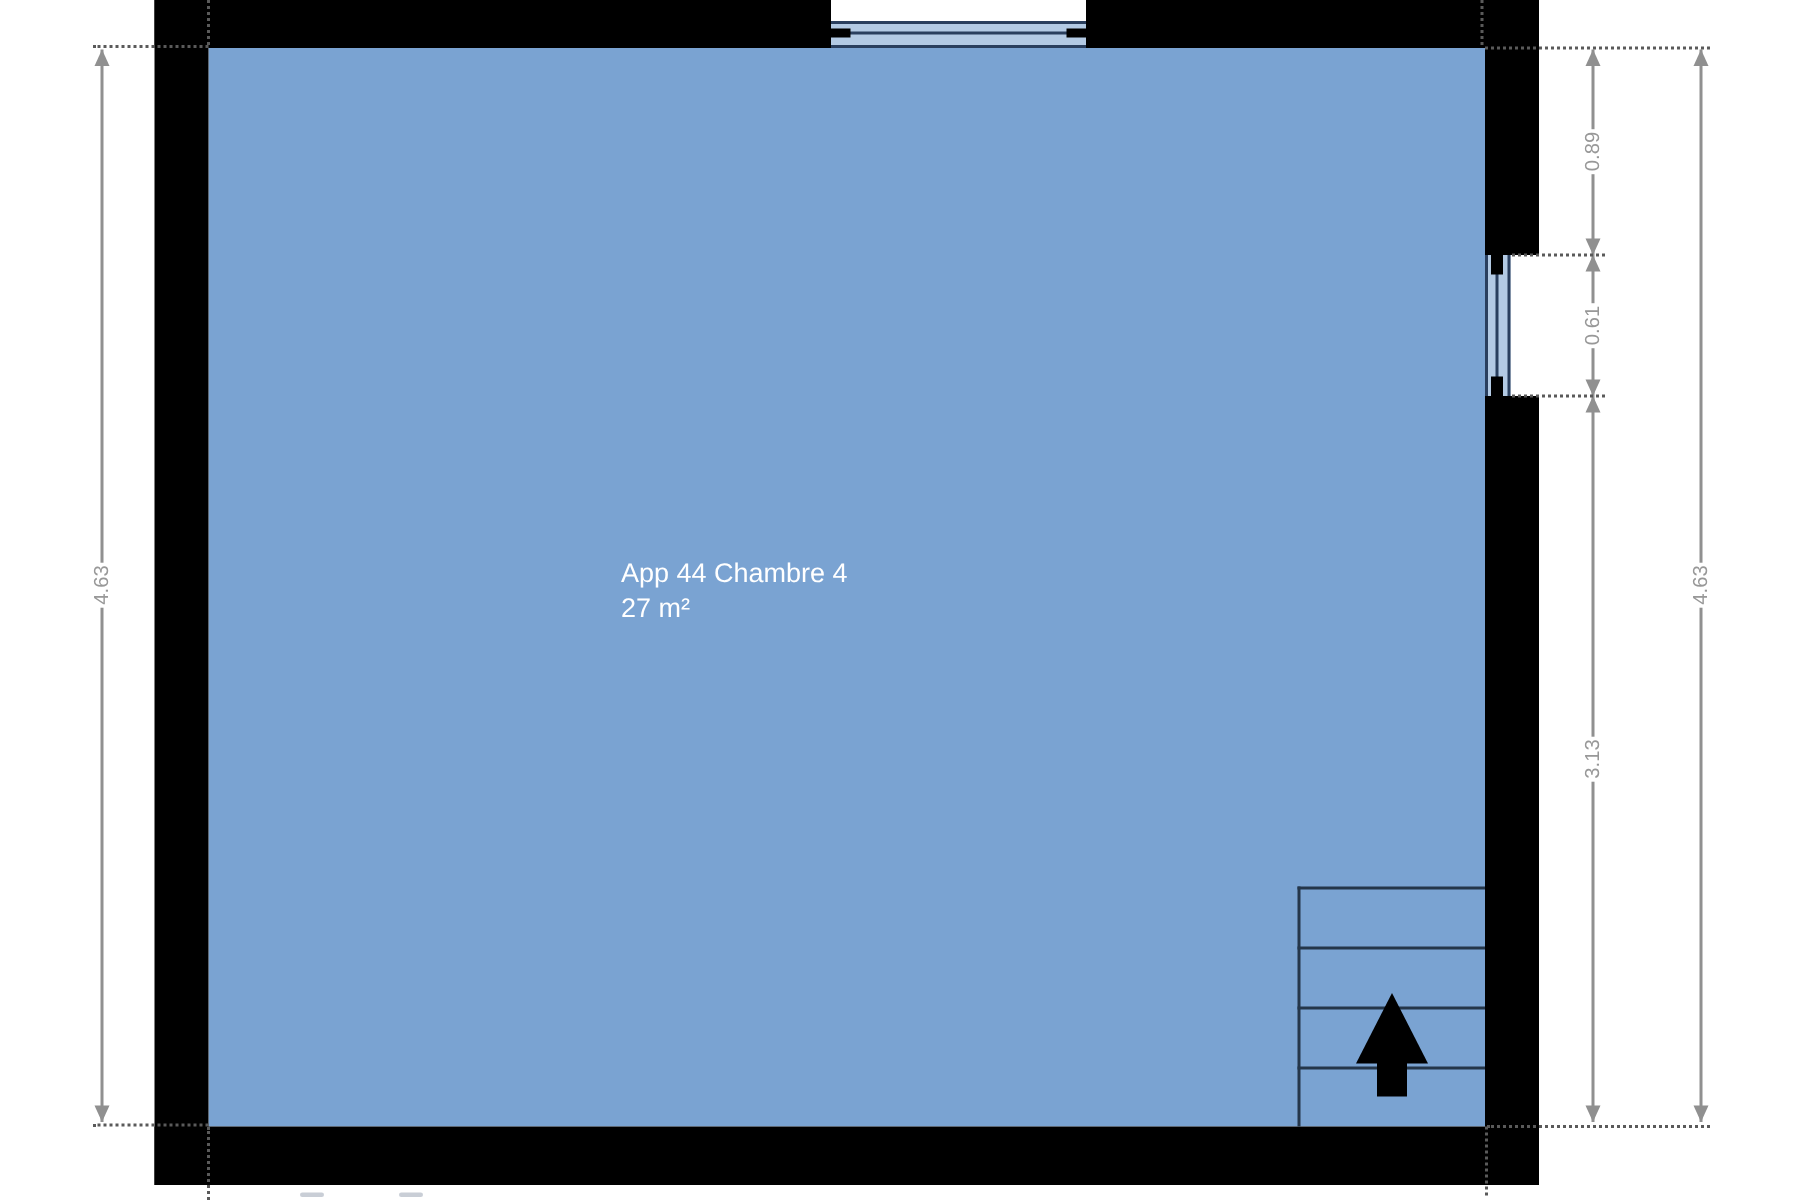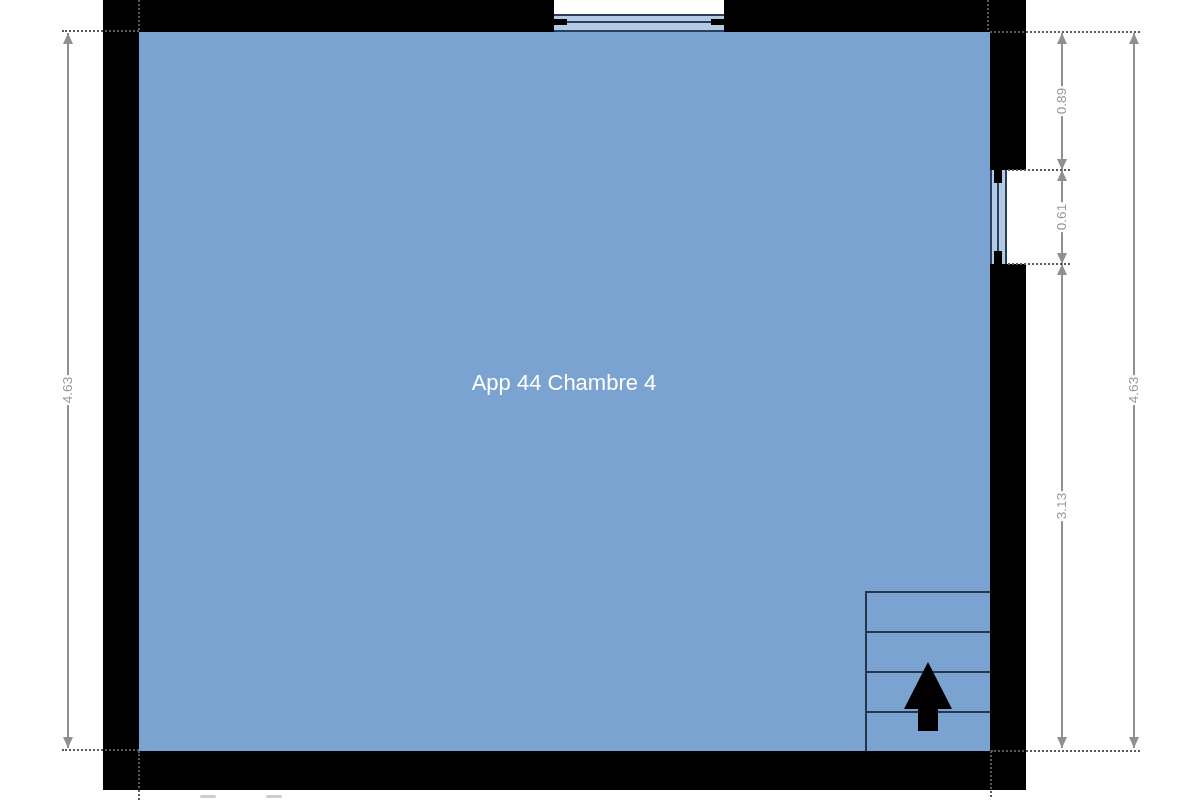--- a/index.html
+++ b/index.html
@@ -39,23 +39,23 @@
     width: 0; height: 0;
     border-left: 5px solid transparent;
     border-right: 5px solid transparent;
     border-top: 11px solid #909090;
   }
   .dotted-h { height: 0; border-top: 2px dotted #5a5a5a; }
   .dotted-v { width: 0; border-left: 2px dotted #5a5a5a; }
 
   .room-text {
     color: #ffffff;
-    font-size: 22px;
+    font-size: 18px;
     line-height: 23px;
-    text-align: center;
+    text-align: left;
   }
   .artifact { background: #c9ced6; border-radius: 2px; }
 </style>
 </head>
 <body>
 
 <div id="canvas">
 
   <div class="abs room-fill" style="left:139px; top:32px; width:851px; height:719px;"></div>
 
@@ -94,20 +94,21 @@
     <div class="abs stair-line" style="left:0; top:120px; width:125px; height:2px;"></div>
 
     <div class="abs" style="left:39px; top:71px; width:0; height:0;
                 border-left:24px solid transparent; border-right:24px solid transparent;
                 border-bottom:47px solid #000000;"></div>
     <div class="abs" style="left:53px; top:115px; width:20px; height:25px; background:#000000;"></div>
   </div>
 
   <div class="abs room-text" style="left:414px; top:371px; width:300px;">
     <div>App 44 Chambre 4</div>
+    <div>27 m²</div>
   </div>
 
   <div class="abs dim-line-v" style="left:67px; top:33px; height:715px;"></div>
   <div class="abs arrow-up" style="left:63px; top:33px;"></div>
   <div class="abs arrow-down" style="left:63px; top:737px;"></div>
   <div class="abs dim-label" style="left:68px; top:390px;">4.63</div>
 
   <div class="abs dim-line-v" style="left:1061px; top:33px; height:715px;"></div>
   <div class="abs arrow-up" style="left:1057px; top:33px;"></div>
   <div class="abs arrow-down" style="left:1057px; top:159px;"></div>

